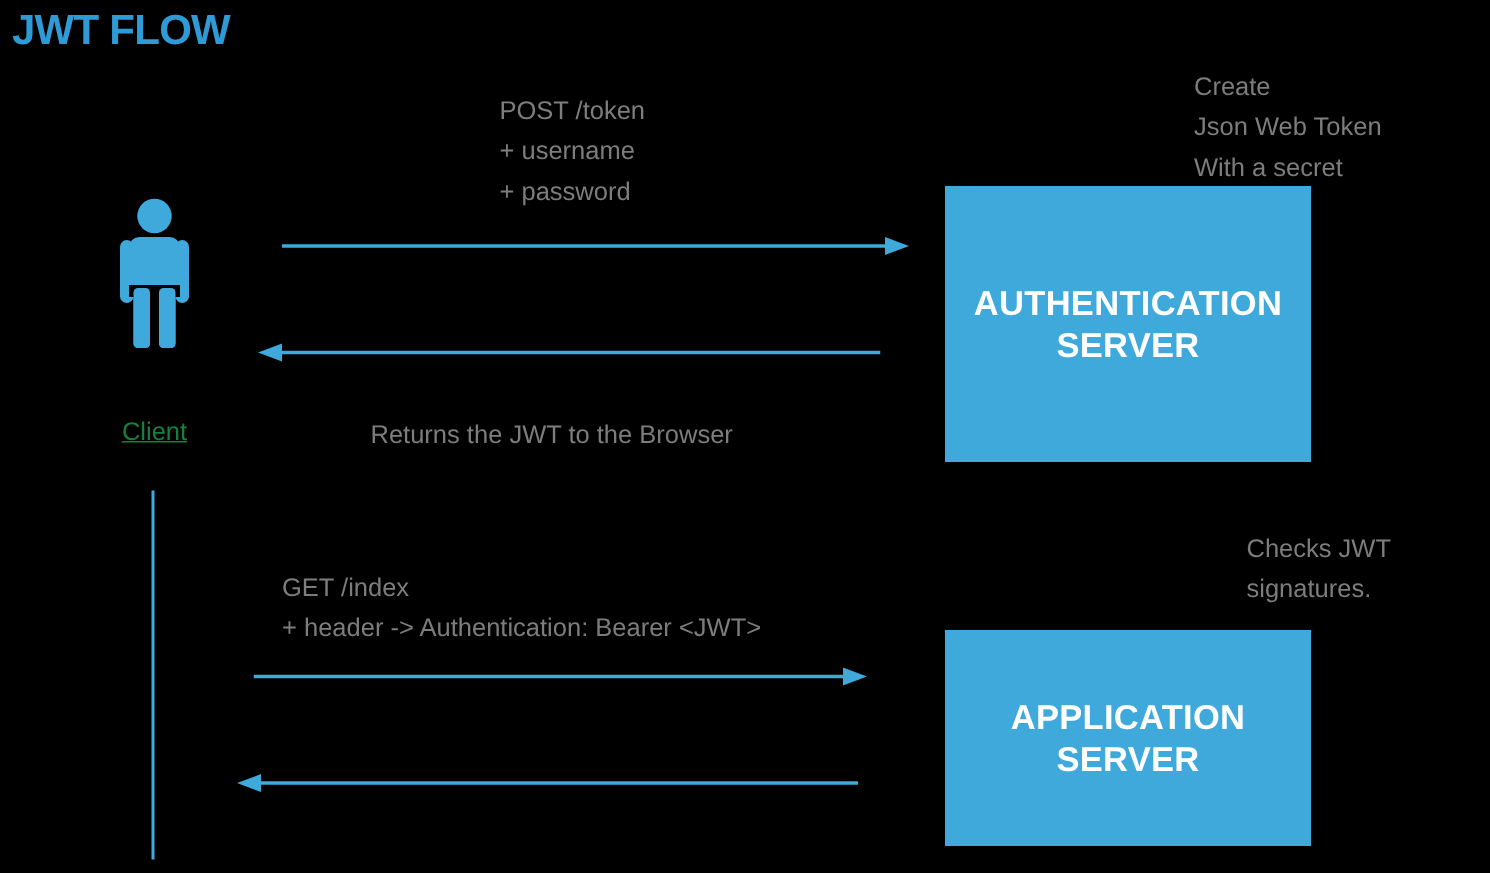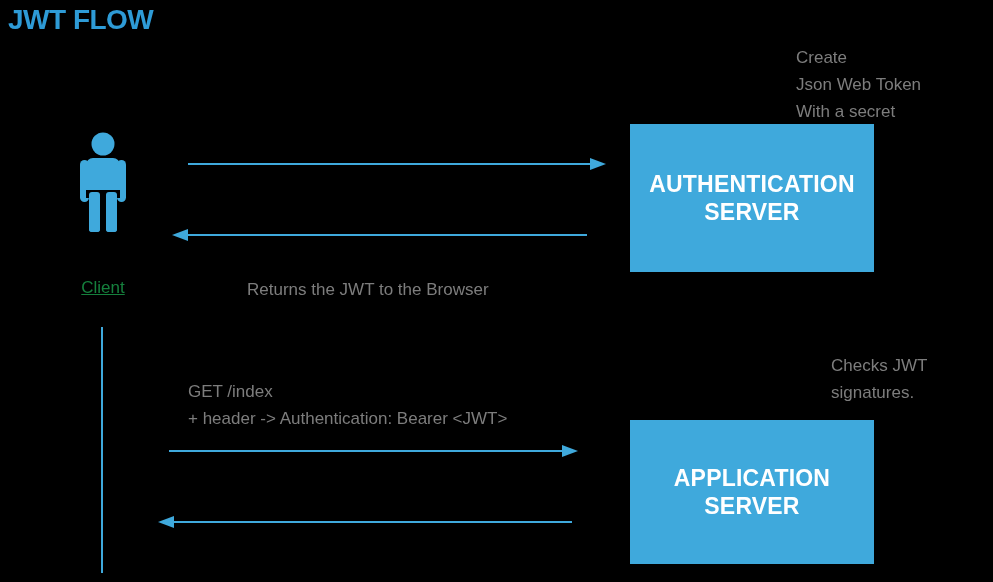--- a/index.html
+++ b/index.html
@@ -109,26 +109,29 @@
       <rect x="34" y="60" width="11" height="40" rx="3" fill="#3fa9dc"></rect>
       <rect x="14" y="58" width="34" height="8" fill="#000000"></rect>
       <rect x="17" y="60" width="11" height="40" rx="3" fill="#3fa9dc"></rect>
       <rect x="34" y="60" width="11" height="40" rx="3" fill="#3fa9dc"></rect>
     </svg>
   </div>
   <div id="client-label">Client</div>
 
   <div id="lifeline"></div>
 
+  <div class="note" style="left:333px; top:60px;">POST /token
++ username
++ password</div>
 
   <div class="note" style="left:796px; top:44px;">Create
 Json Web Token
 With a secret</div>
 
-  <div class="server-box" style="left:630px; top:124px; width:244px; height:148px;">
+  <div class="server-box" style="left:630px; top:124px; width:244px; height:184px;">
     <div class="box-label">AUTHENTICATION
 SERVER</div>
   </div>
 
   <div class="arrow" style="left:188px; top:157px; width:418px;">
     <svg width="418" height="14" viewBox="0 0 418 14" xmlns="http://www.w3.org/2000/svg">
       <line x1="0" y1="7" x2="406" y2="7" stroke="#3fa9dc" stroke-width="2.2"></line>
       <polygon points="418,7 402,1 402,13" fill="#3fa9dc"></polygon>
     </svg>
   </div>

